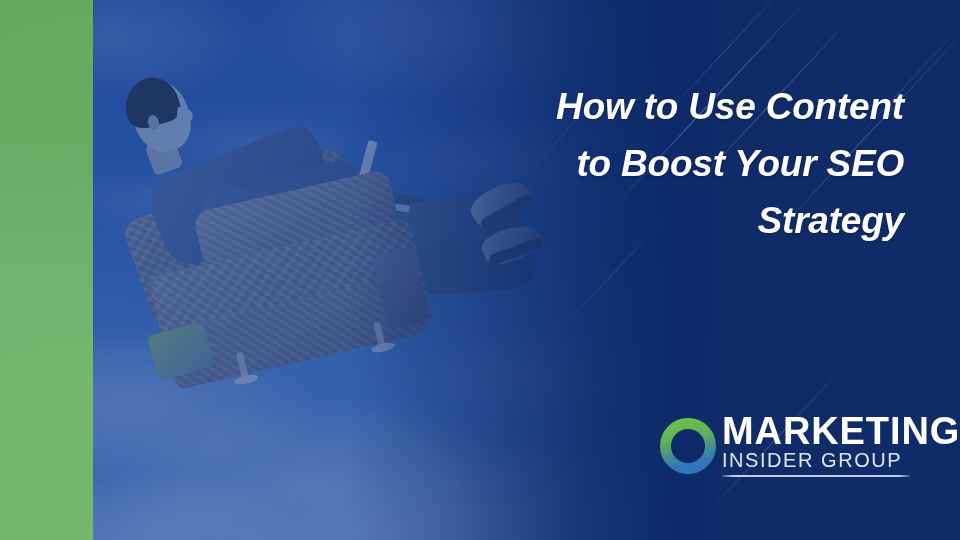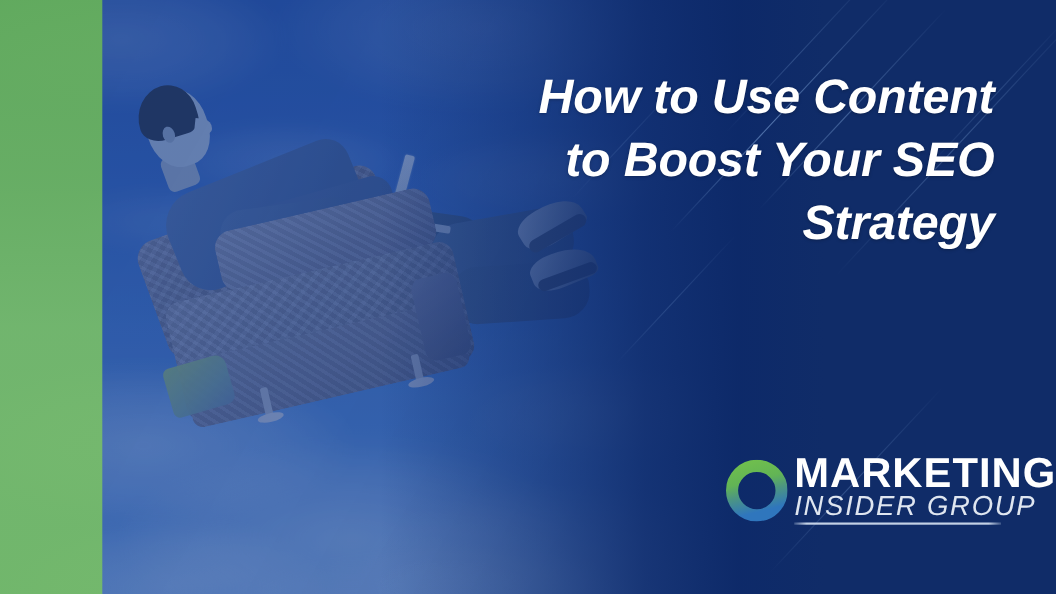--- a/index.html
+++ b/index.html
@@ -248,44 +248,44 @@
     position:absolute; left:0; top:0; width:93px; height:540px;
     background:linear-gradient(180deg,
       rgba(104,180,88,.90) 0%,
       rgba(112,186,92,.88) 30%,
       rgba(124,196,100,.86) 55%,
       rgba(120,193,98,.88) 100%);
   }
 
   
   .title {
-    position:absolute; right:56px; top:60px; width:560px;
+    position:absolute; right:56px; top:78px; width:560px;
     text-align:right;
     color:#ffffff;
     font-family:"Liberation Sans", sans-serif;
     font-weight:bold;
     font-style:italic;
-    font-size:44px;
+    font-size:37px;
     line-height:57px;
     letter-spacing:-0.2px;
     text-shadow:0 1px 3px rgba(0,0,0,.25);
     white-space:pre-line;
   }
 
   
   .logo { position:absolute; left:660px; top:415px; width:250px; height:78px; }
   .logo-ring { position:absolute; left:0; top:3px; width:56px; height:56px; }
   .logo-text { position:absolute; left:62px; top:0; width:188px; }
   .logo-main {
     color:#ffffff; font-size:38px; font-weight:bold; line-height:33px;
     letter-spacing:.9px; white-space:nowrap;
   }
   .logo-sub {
-    color:#dfe6f0; font-size:25px; font-weight:normal; line-height:24px;
-    letter-spacing:1.55px; white-space:nowrap;font-style:italic;
+    color:#dfe6f0; font-size:20px; font-weight:normal; line-height:24px;
+    letter-spacing:1.55px; white-space:nowrap;
   }
   .logo-rule {
     margin-top:3px; height:2px; width:188px;
     background:linear-gradient(90deg, rgba(190,205,228,.25) 0%, rgba(205,218,236,.95) 6%, rgba(205,218,236,.95) 94%, rgba(190,205,228,.25) 100%);
   }
 </style>
 </head>
 <body>
 
 <div class="slide">

